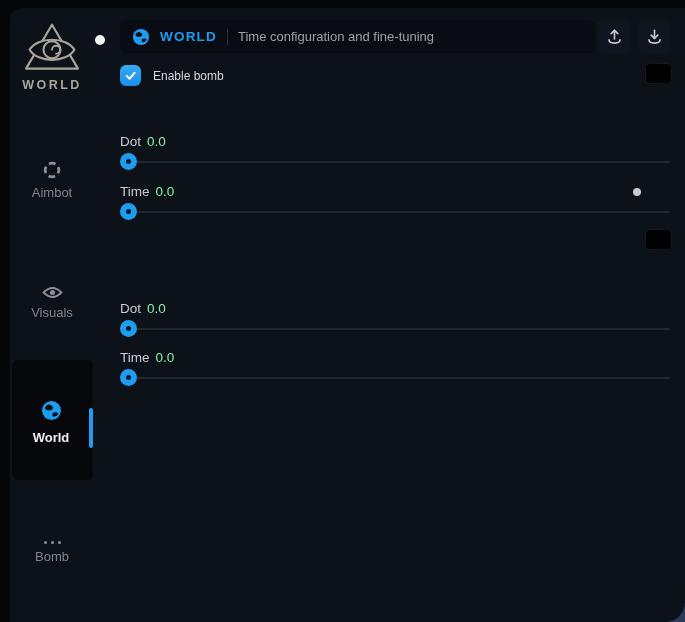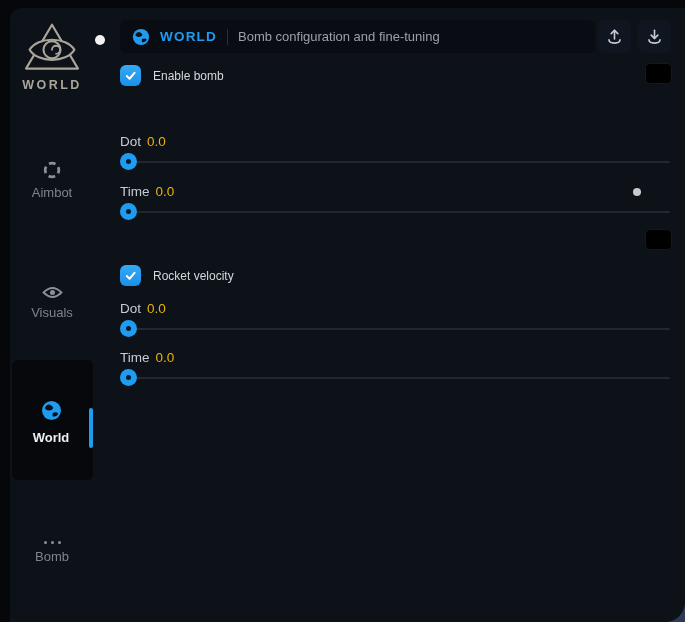--- a/index.html
+++ b/index.html
@@ -49,21 +49,21 @@
 
   
   .cb-row { position:absolute; left:110px; display:flex; align-items:center; gap:12px; }
   .checkbox { width:21px; height:21px; border-radius:6px; cursor:pointer;
               background:linear-gradient(180deg,#35aaf5,#1b90ea);
               display:flex; align-items:center; justify-content:center; }
   .cb-label { color:#d4d8dd; font-size:12px; }
   .swatch { position:absolute; width:27px; height:21px; background:#000;
             border-radius:5px; border:1px solid #15181e; cursor:pointer; }
   .slider-label { position:absolute; left:110px; font-size:13.5px; color:#c8ccd2; }
-  .slider-label b { color:#eab308; font-weight:normal; margin-left:6px; }
+  .slider-label b { color:#86efac; font-weight:normal; margin-left:6px; }
   .slider { position:absolute; left:110px; width:550px; height:17px; }
   .slider .track { position:absolute; left:2px; right:0; top:7.5px; height:2px;
                    background:#23282f; border-radius:1px; cursor:pointer; }
   .slider .handle { position:absolute; left:0; top:0; width:17px; height:17px;
                     border-radius:50%; background:#1f9bf0; cursor:grab;
                     display:flex; align-items:center; justify-content:center; }
   .slider .handle::after { content:""; width:5px; height:5px; border-radius:50%;
                            background:#0a1b2b; }
 
   
@@ -139,21 +139,21 @@
     <div class="hdr-bar">
       <span style="display:flex;">
         <svg width="18" height="18" viewBox="0 0 20 20">
           <circle cx="10" cy="10" r="9" fill="#1f9bf0"></circle>
           <path d="M3.5 7.5 Q6.5 2.5 10 5.5 Q13 7.5 10 9.5 Q5.5 11 3.5 7.5 Z" fill="#0c1016"></path>
           <path d="M11 12.5 Q14 10.5 16.5 13 Q14.5 16.5 11 15.5 Z" fill="#0c1016"></path>
         </svg>
       </span>
       <span class="hdr-tab">WORLD</span>
       <span class="hdr-divider"></span>
-      <span class="hdr-subtitle">Bomb configuration and fine-tuning</span>
+      <span class="hdr-subtitle">Time configuration and fine-tuning</span>
     </div>
 
     <div class="icon-btn" id="btn-upload">
       <span style="display:flex;">
         <svg width="19" height="19" viewBox="0 0 20 20" fill="none" stroke="#c6cbd2" stroke-width="1.7" stroke-linecap="round" stroke-linejoin="round">
           <path d="M10 12.5 V3.5"></path>
             <path d="M6.5 7 L10 3.5 L13.5 7"></path>
           <path d="M4.2 13.5 q0 3.5 5.8 3.5 q5.8 0 5.8 -3.5"></path>
         </svg>
       </span>
@@ -190,28 +190,20 @@
     <div class="slider-label" style="top:176px;">
       <span>Time</span><b>0.0</b>
     </div>
     <div class="slider" style="top:195px;">
       <div class="track"></div>
       <div class="handle"></div>
     </div>
 
     <div class="swatch" style="left:635px; top:221px;"></div>
 
-    <div class="cb-row" style="top:257px;">
-      <span class="checkbox">
-        <svg width="13" height="13" viewBox="0 0 14 14">
-          <path d="M3 7.5 L6 10.5 L11.5 4" stroke="#fff" stroke-width="2.1" fill="none" stroke-linecap="round" stroke-linejoin="round"></path>
-          </svg>
-      </span>
-      <span class="cb-label">Rocket velocity</span>
-    </div>
 
     <div class="slider-label" style="top:293px;">
       <span>Dot</span><b>0.0</b>
     </div>
     <div class="slider" style="top:312px;">
       <div class="track"></div>
       <div class="handle"></div>
     </div>
 
     <div class="slider-label" style="top:342px;">

